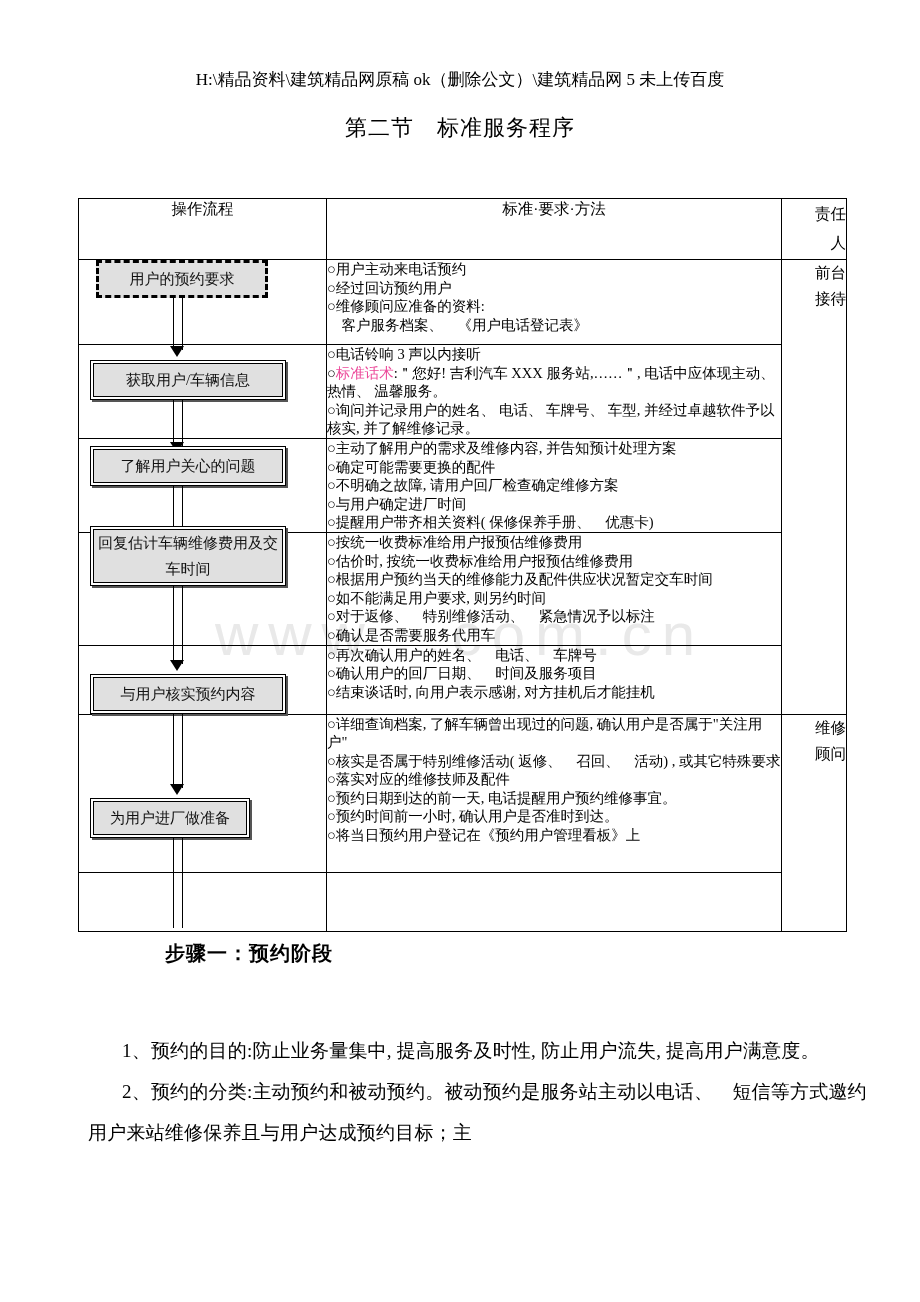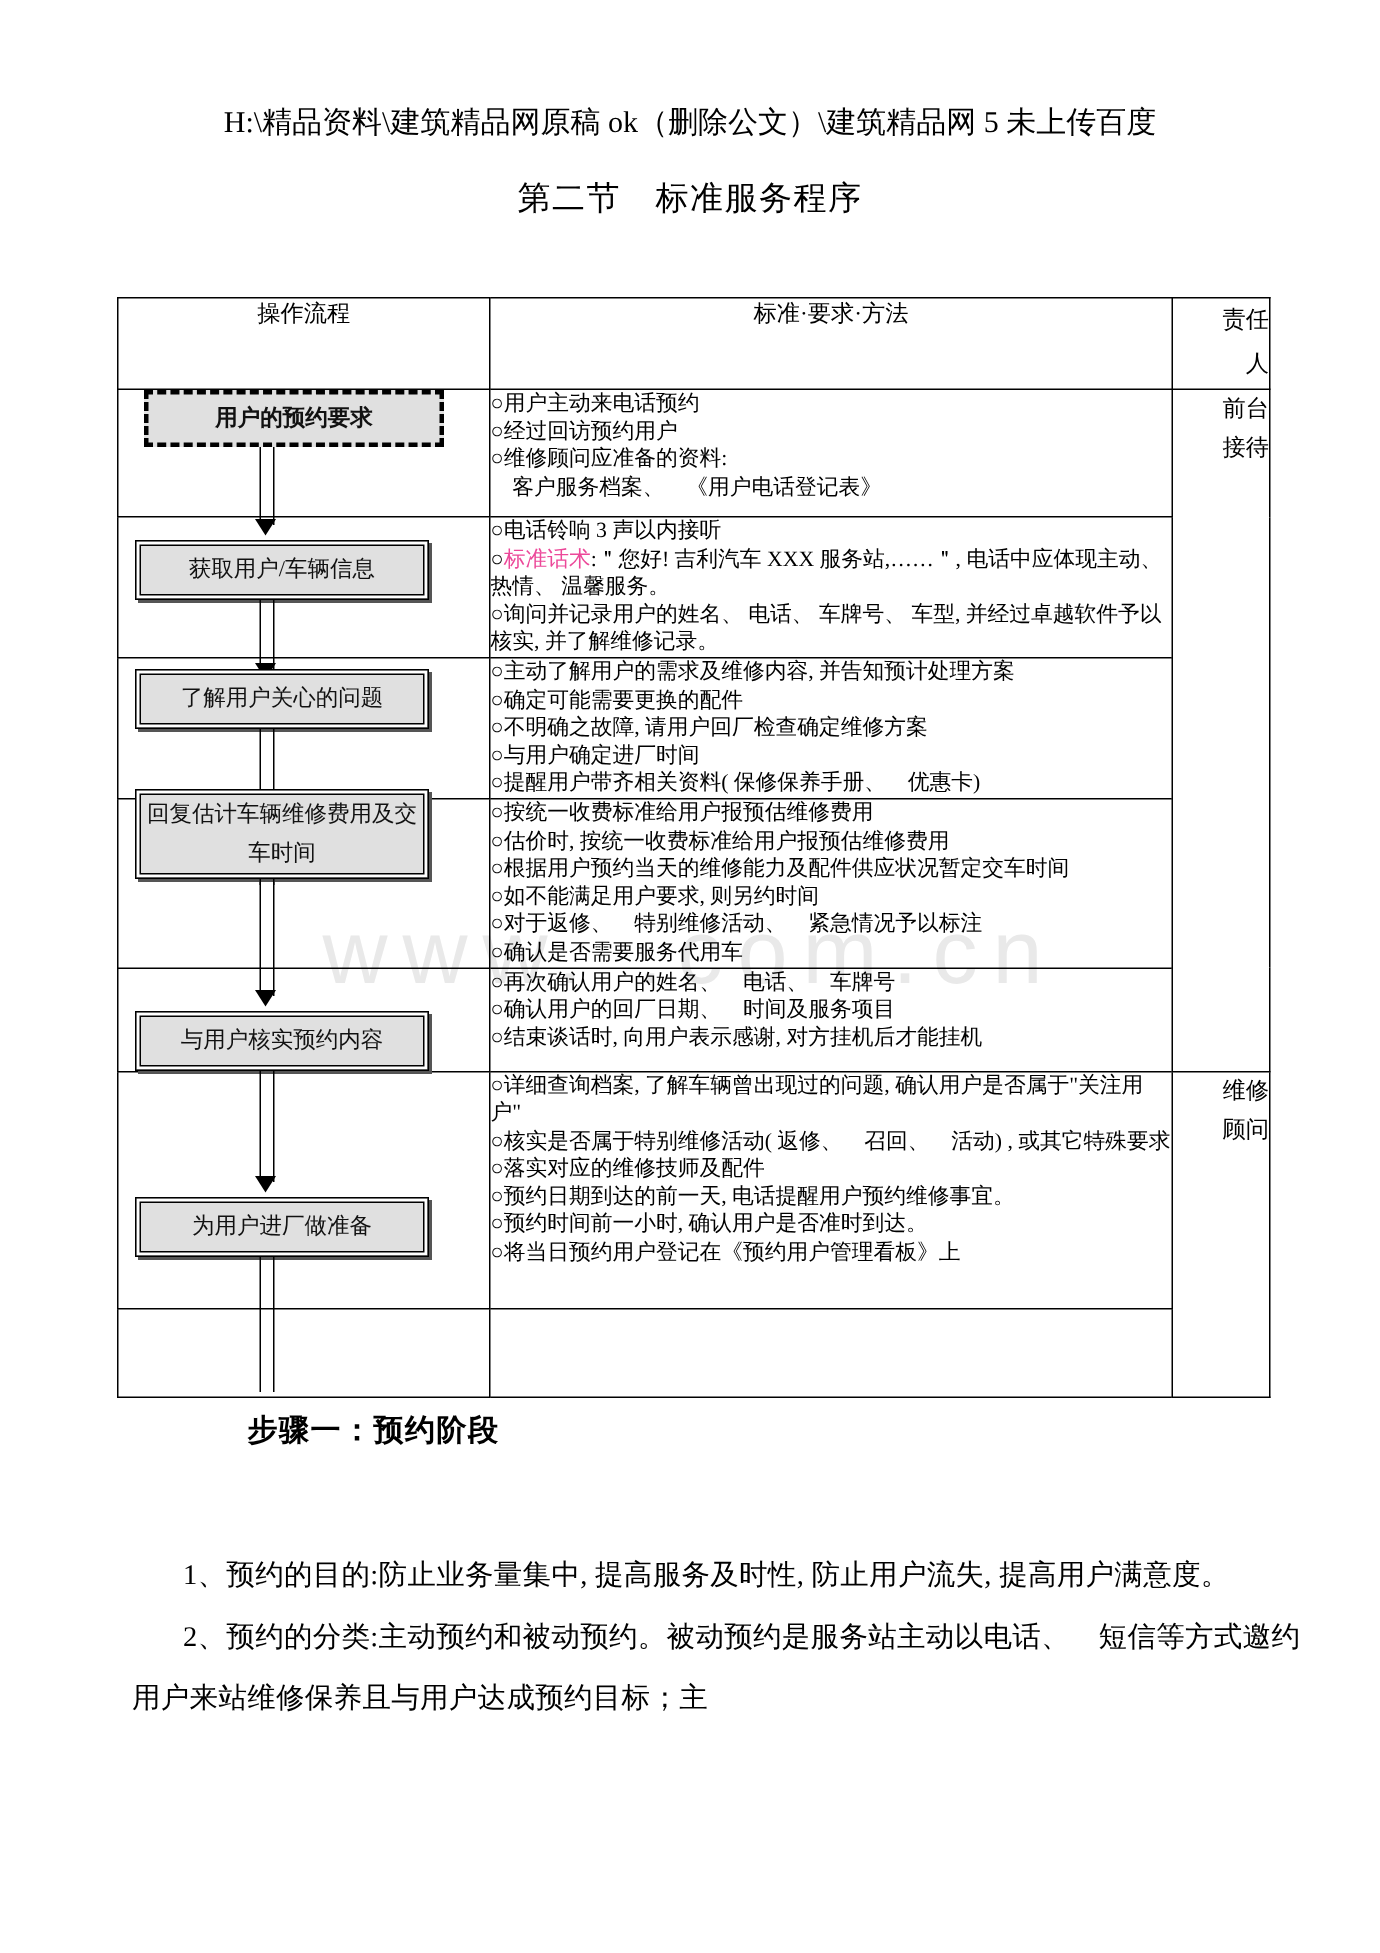--- a/index.html
+++ b/index.html
@@ -35,21 +35,21 @@
 
   #page {
     position: relative;
     z-index: 2;
     padding: 0;
   }
 
   
   .doc-path {
     text-align: center;
-    font-size: 20px;
+    font-size: 17px;
     font-family: "Liberation Serif", serif;
     padding-top: 68px;
     letter-spacing: 0px;
   }
   .doc-title {
     text-align: center;
     font-size: 22px;
     font-weight: normal;
     margin-top: 22px;
     letter-spacing: 1px;
@@ -303,21 +303,21 @@
 
       <tr>
         <td class="flowcell last" style="height:58px"></td>
         <td class="stdcell"></td>
       </tr>
     </tbody>
   </table>
 
   <div id="flow-layer">
 
-    <div class="node dashed" style="left:18px; top:62px; width:200px; height:38px;font-weight:bold;">
+    <div class="node dashed" style="left:18px; top:62px; width:172px; height:38px;">
       <span>用户的预约要求</span>
     </div>
     <div class="shaft" style="left:95px; top:100px; height:52px;"></div>
     <div class="head" style="left:92px; top:148px;"></div>
 
     <div class="node solid" style="left:12px; top:162px; width:196px; height:40px;">
       <span>获取用户/车辆信息</span>
     </div>
     <div class="shaft" style="left:95px; top:202px; height:46px;"></div>
     <div class="head" style="left:92px; top:244px;"></div>
@@ -332,21 +332,21 @@
     </div>
     <div class="shaft" style="left:95px; top:388px; height:78px;"></div>
     <div class="head" style="left:92px; top:462px;"></div>
 
     <div class="node solid" style="left:12px; top:476px; width:196px; height:40px;">
       <span>与用户核实预约内容</span>
     </div>
     <div class="shaft" style="left:95px; top:516px; height:74px;"></div>
     <div class="head" style="left:92px; top:586px;"></div>
 
-    <div class="node solid" style="left:12px; top:600px; width:196px; height:40px;">
+    <div class="node solid" style="left:12px; top:600px; width:160px; height:40px;">
       <span>为用户进厂做准备</span>
     </div>
     <div class="shaft" style="left:95px; top:640px; height:90px;"></div>
   </div>
 
   <div id="step-title">步骤一：预约阶段</div>
 
 
   <div id="paras">
     <p class="para">

